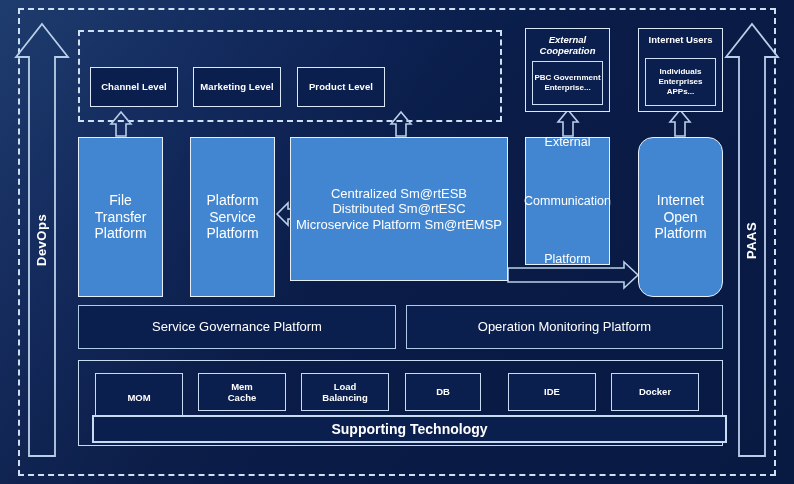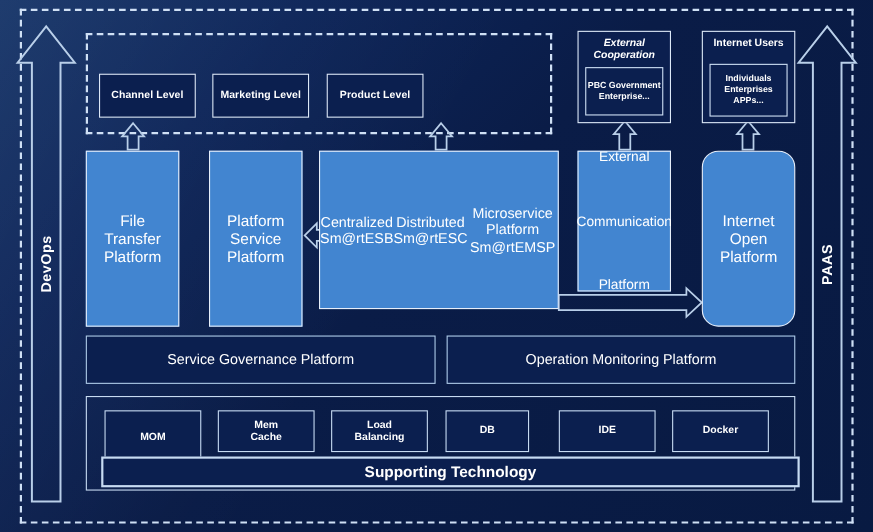--- a/index.html
+++ b/index.html
@@ -162,21 +162,21 @@
     <span>Transfer</span>
     <span>Platform</span>
   </div>
 
   <div class="box box-light" style="left:190px;top:137px;width:85px;height:160px;flex-direction:column;">
     <span>Platform</span>
     <span>Service</span>
     <span>Platform</span>
   </div>
 
-  <div class="box box-light" style="left:290px;top:137px;width:218px;height:144px;font-size:13px;">
+  <div class="box box-light" style="left:290px;top:137px;width:218px;height:144px;flex-direction:column;font-size:13px;">
     <span>Centralized Sm@rtESB</span>
     <span>Distributed Sm@rtESC</span>
     <span>Microservice Platform Sm@rtEMSP</span>
   </div>
 
   <div class="box box-light" style="left:525px;top:137px;width:85px;height:128px;flex-direction:column;font-size:12.5px;gap:44px;">
     <span>External</span>
     <span>Communication</span>
     <span>Platform</span>
   </div>

